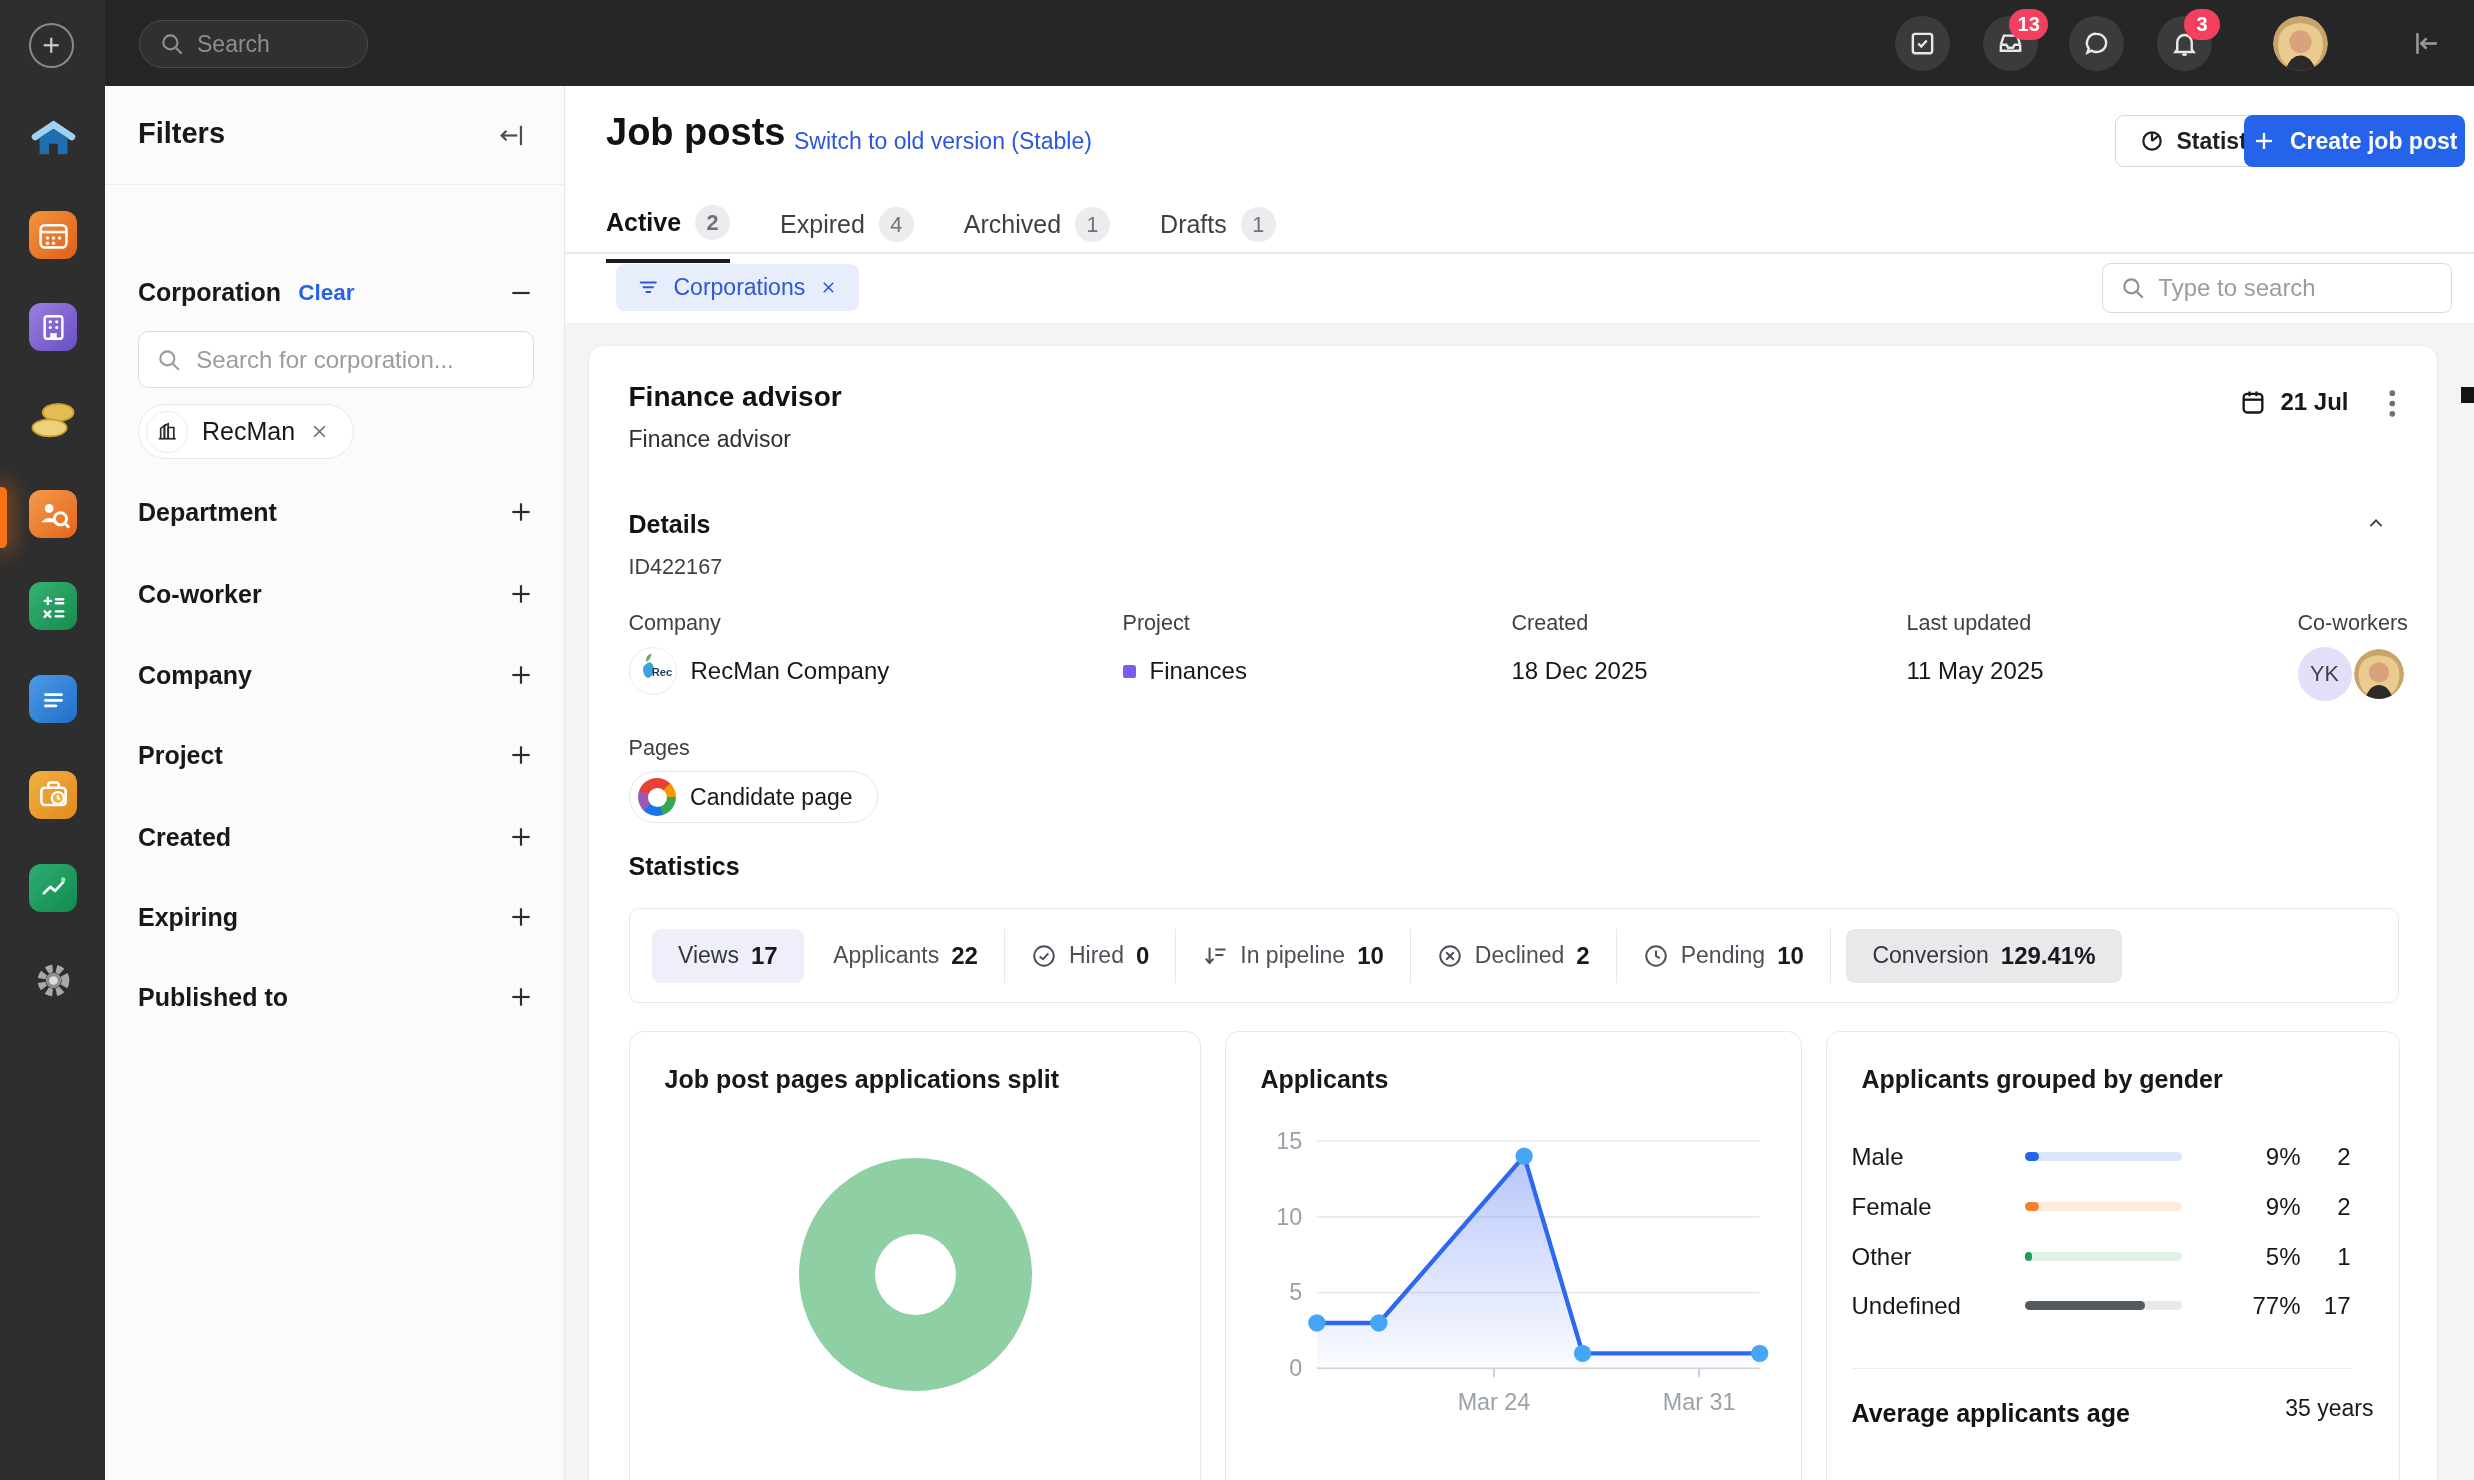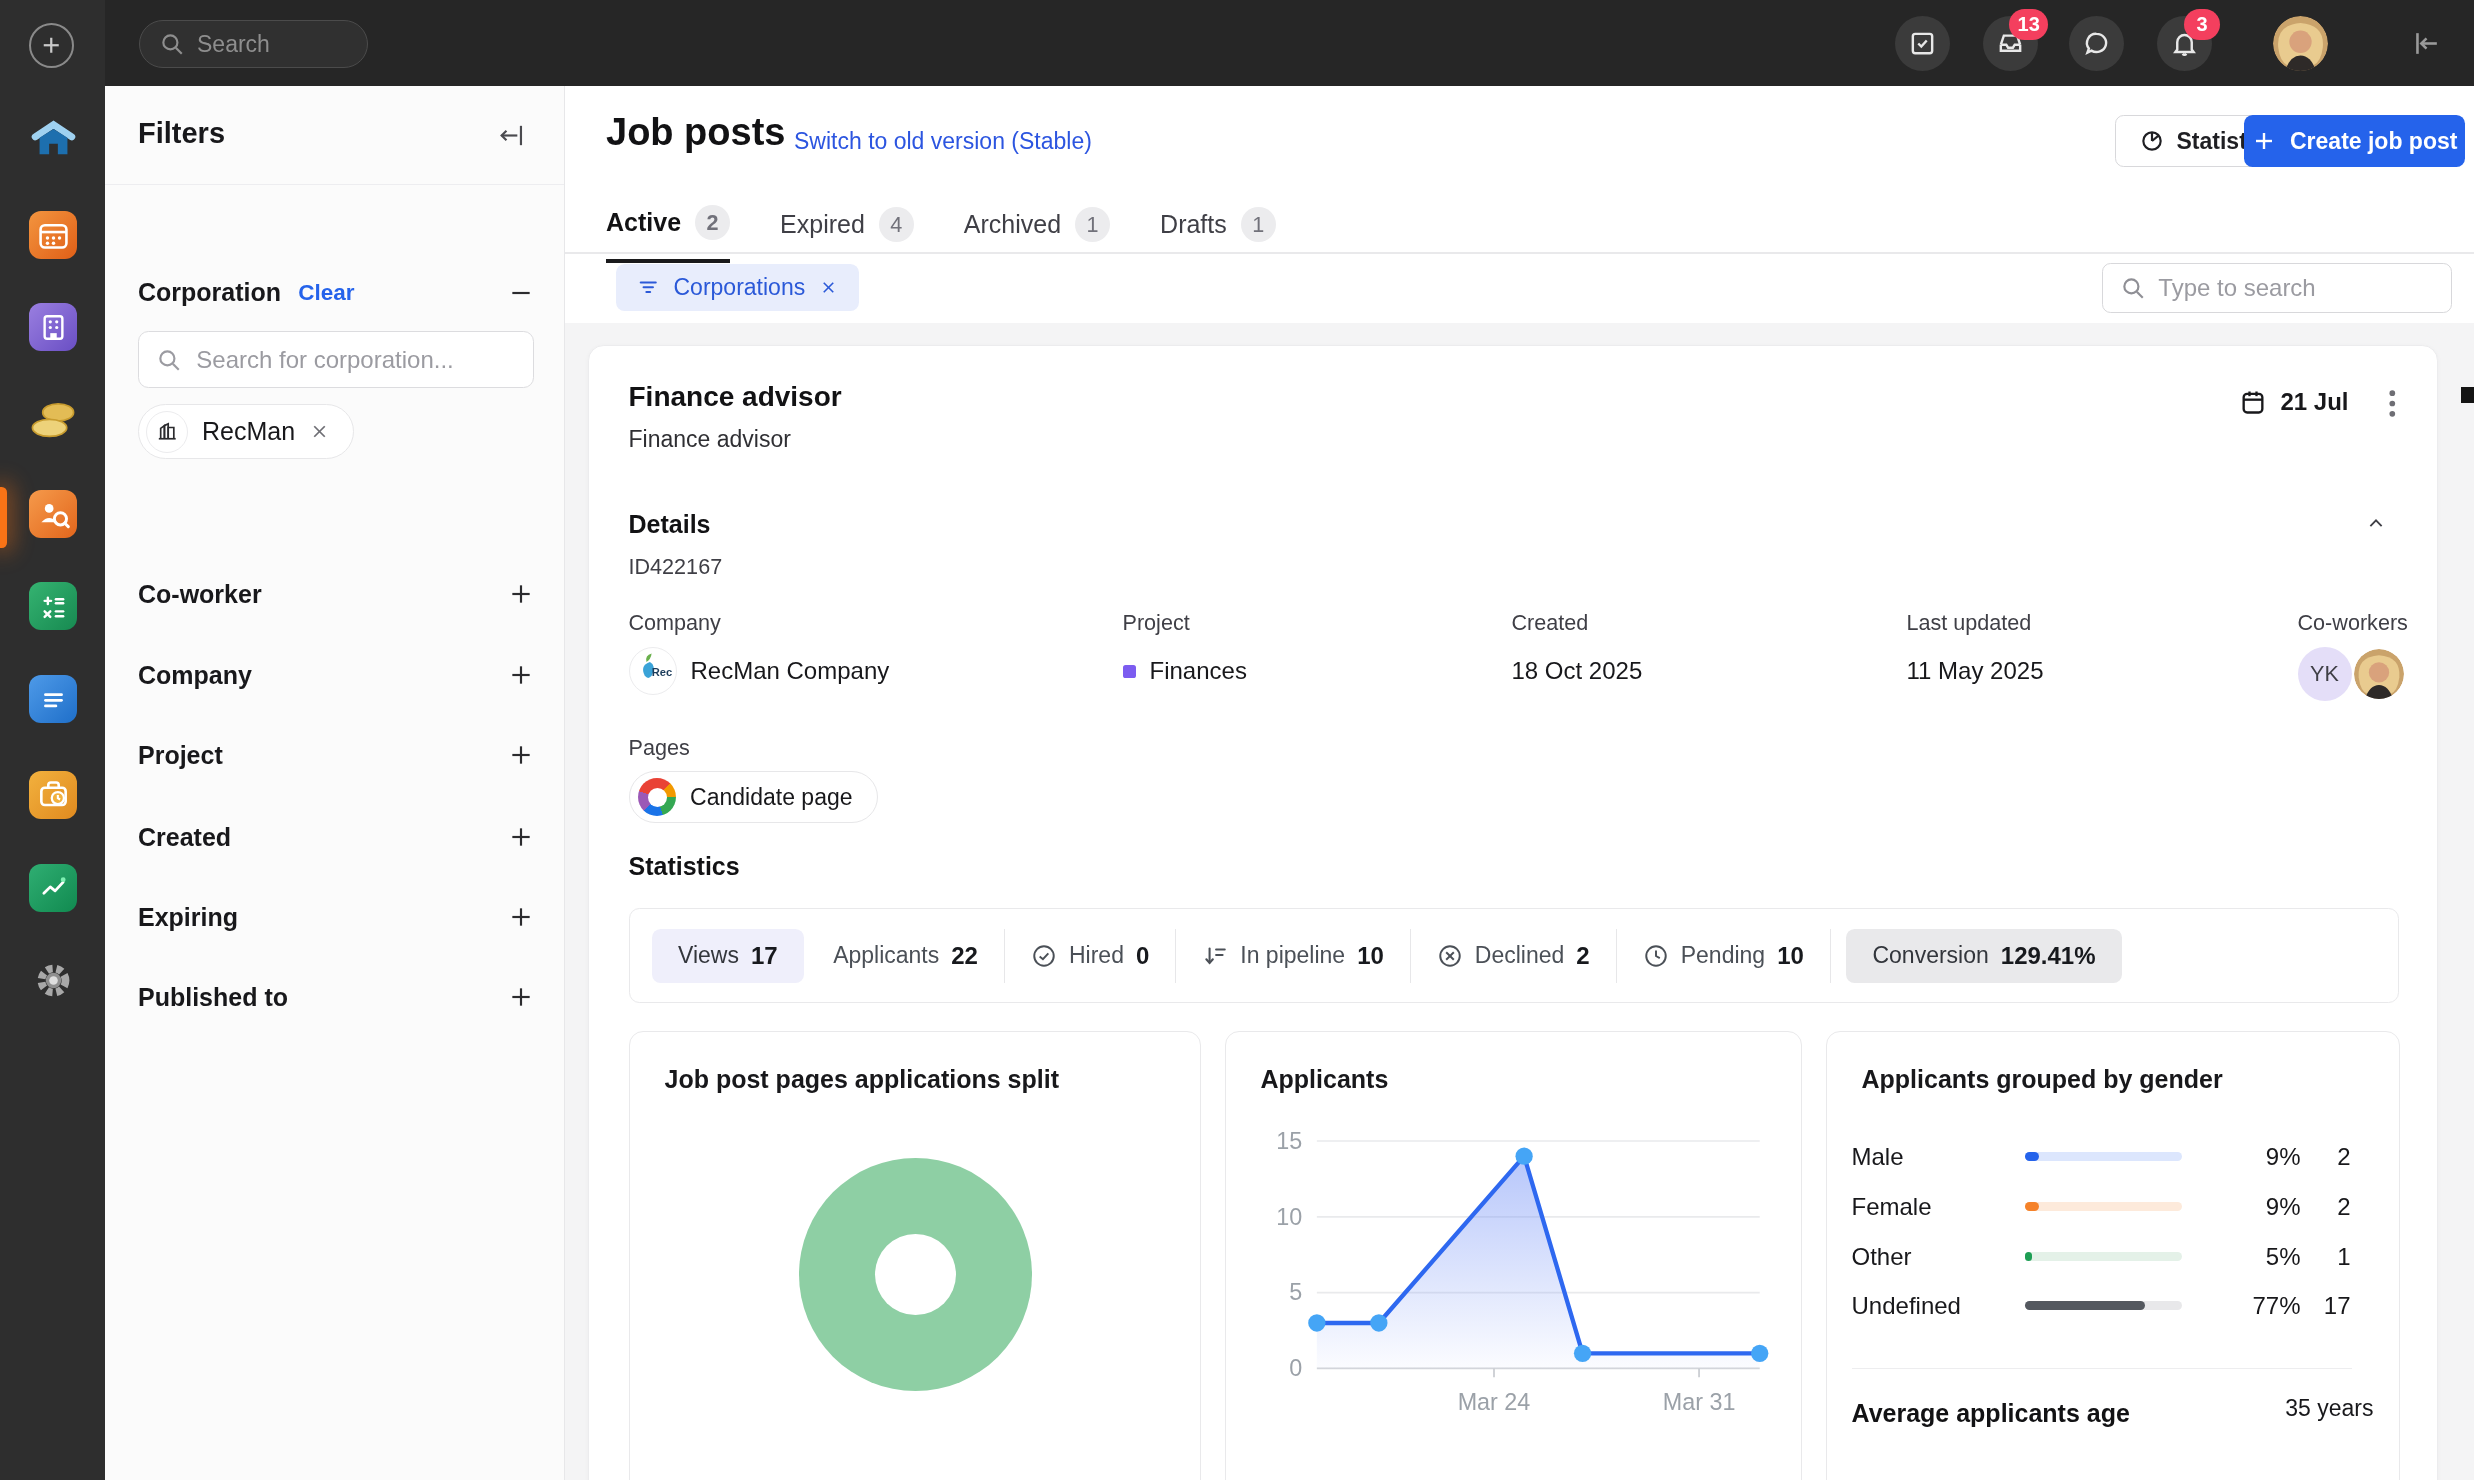--- a/index.html
+++ b/index.html
@@ -360,20 +360,29 @@
     </span>
     <span class="txt">RecMan</span>
     <span>
       <svg width="21" height="21" viewBox="0 0 24 24" stroke="#6e6e74" stroke-width="2">
           <line x1="6" y1="6" x2="18" y2="18"></line>
           <line x1="18" y1="6" x2="6" y2="18"></line>
         </svg>
     </span>
   </div>
 
+  <div class="fsec" style="top:400px">
+    <span class="fs-title">Department</span>
+    <span>
+        <svg width="26" height="26" viewBox="0 0 24 24" stroke="#2b2b2e" stroke-width="2">
+          <line x1="12" y1="4" x2="12" y2="20"></line>
+          <line x1="4" y1="12" x2="20" y2="12"></line>
+        </svg>
+      </span>
+  </div>
   <div class="fsec" style="top:482px">
     <span class="fs-title">Co-worker</span>
     <span>
         <svg width="26" height="26" viewBox="0 0 24 24" stroke="#2b2b2e" stroke-width="2">
           <line x1="12" y1="4" x2="12" y2="20"></line>
           <line x1="4" y1="12" x2="20" y2="12"></line>
         </svg>
       </span>
   </div>
   <div class="fsec" style="top:563px">
@@ -544,21 +553,21 @@
             <path d="M16 30 q-6 -12 6 -16 q8 4 2 16 q-4 5 -8 0z" fill="#3aa3d8"></path>
             <text x="24" y="30" font-size="13" font-weight="bold" fill="#1d3d5c" font-family="Liberation Sans, sans-serif">Rec</text>
           </svg>
       </span>
       <span>RecMan Company</span>
     </div>
     <div class="col-value" style="left:534px; top:311px">
       <span class="proj-sq"></span>
       <span>Finances</span>
     </div>
-    <div class="col-value" style="left:923px; top:311px">18 Oct 2025</div>
+    <div class="col-value" style="left:923px; top:311px">18 Dec 2025</div>
     <div class="col-value" style="left:1318px; top:311px">11 May 2025</div>
     <div class="col-value" style="left:1709px; top:301px">
       <span class="avatar-yk">YK</span>
       <span class="avatar-photo">
         <svg width="50" height="50" viewBox="0 0 64 64">
             <circle cx="32" cy="32" r="32" fill="#caa36b"></circle>
             <path d="M6 36 Q4 10 32 8 Q60 10 58 36 Q56 54 46 58 L18 58 Q8 54 6 36z" fill="#e9cb8f"></path>
             <circle cx="32" cy="30" r="13" fill="#d9a27c"></circle>
             <path d="M14 64 Q20 46 32 46 Q44 46 50 64z" fill="#2e2a28"></path>
           </svg>

